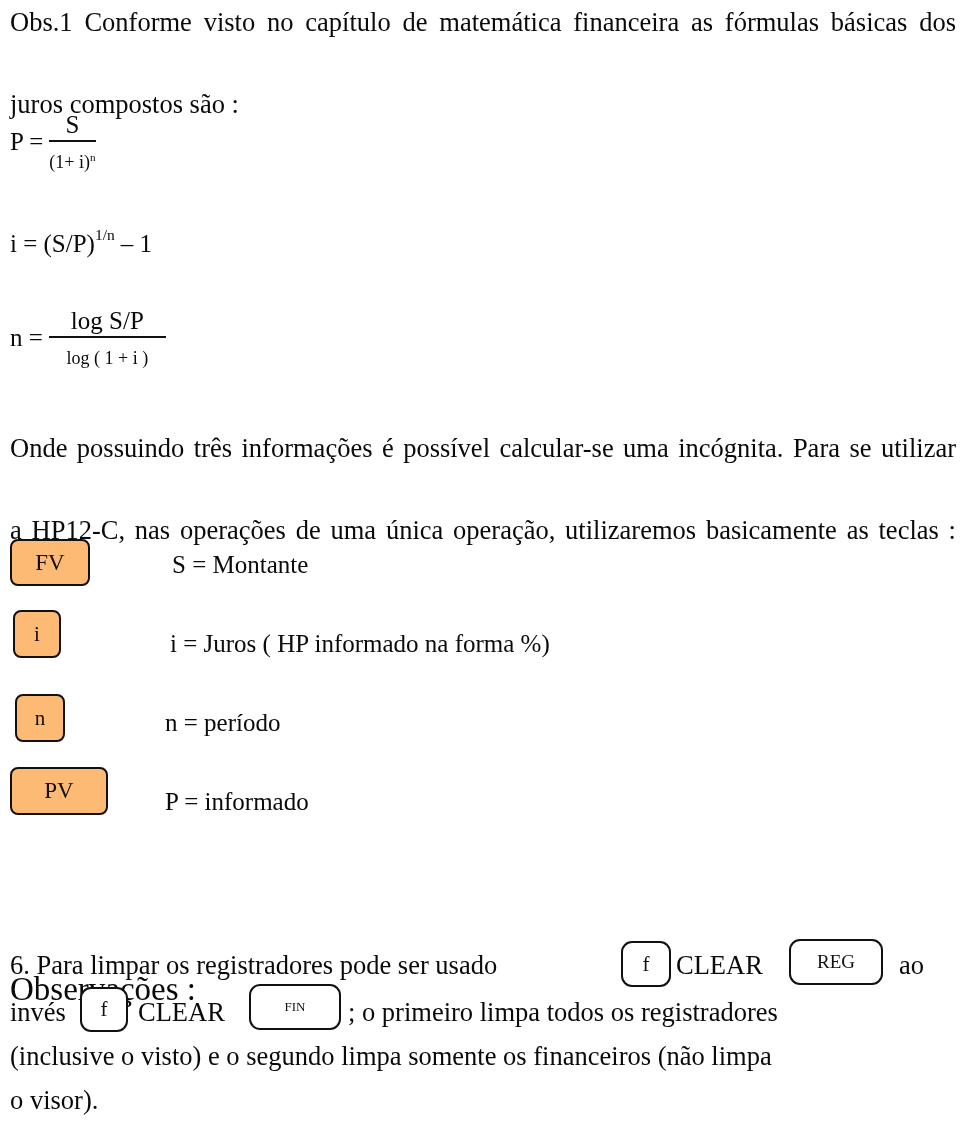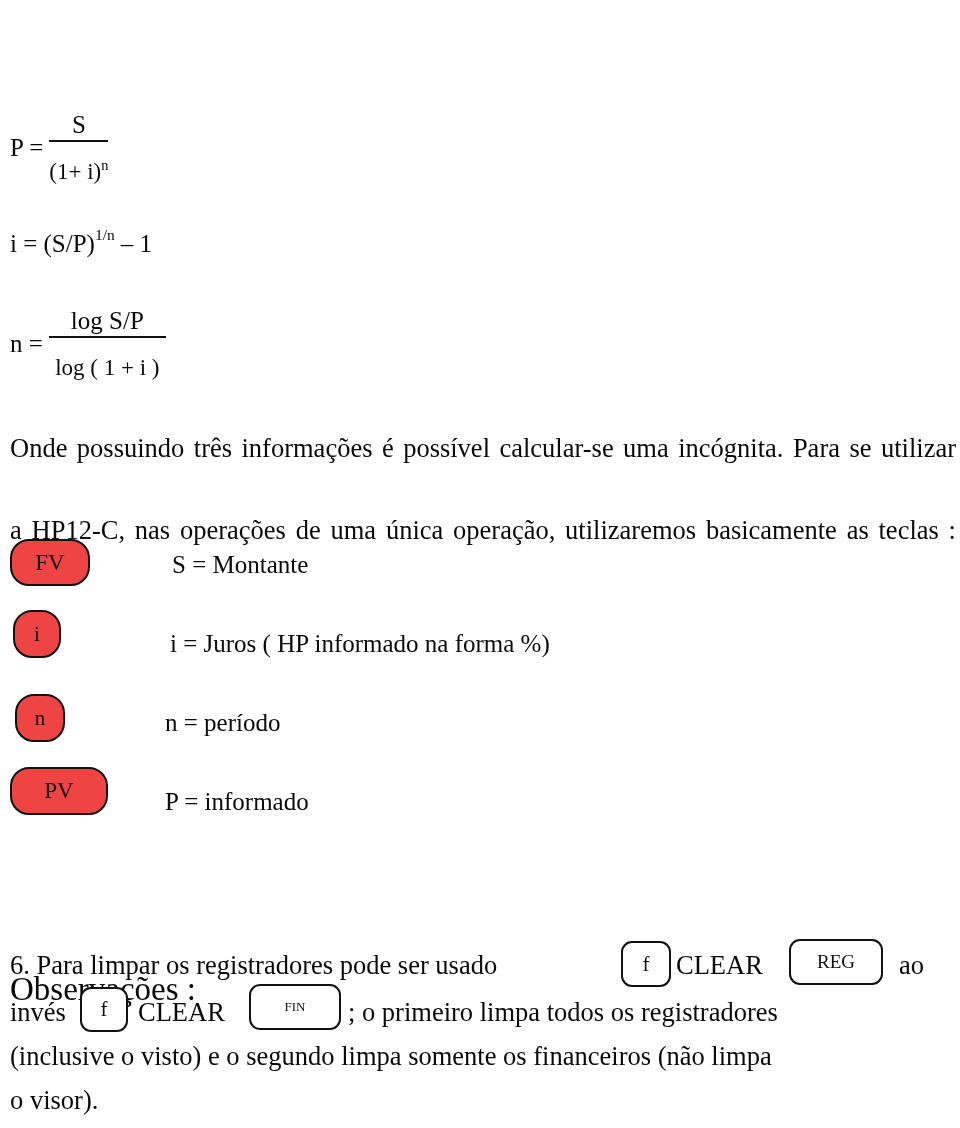--- a/index.html
+++ b/index.html
@@ -63,22 +63,22 @@
     margin-left: 6px;
   }
   .frac .num {
     display: block;
     padding: 0 14px 3px 14px;
     border-bottom: 2px solid #111;
     font-size: 25px;
   }
   .frac .den {
     display: block;
-    padding-top: 18px;
-    font-size: 23px;
+    padding-top: 11px;
+    font-size: 18px;
   }
   .frac.wide .num { padding: 0 22px 3px 22px; }
 
   .lhs {
     display: inline-block;
     vertical-align: middle;
     font-size: 25px;
   }
 
   sup.exp {
@@ -109,22 +109,22 @@
     display: inline-block;
     width: 100%;
     height: 0;
   }
 
   
   .keybox {
     position: absolute;
     box-sizing: border-box;
     border: 2.5px solid #111;
-    border-radius: 19px;
-    background: #ef4444;
+    border-radius: 8px;
+    background: #fdba74;
     display: flex;
     align-items: center;
     justify-content: center;
     font-family: "Liberation Serif", "DejaVu Serif", serif;
     color: #111;
   }
 
   .key-fv { left: 10px;  top: 539px; width: 80px; height: 47px; font-size: 23px; }
   .key-i  { left: 13px;  top: 610px; width: 48px; height: 48px; font-size: 21px; }
   .key-n  { left: 15px;  top: 694px; width: 50px; height: 48px; font-size: 21px; }
@@ -181,20 +181,24 @@
   .t-clear2{ left: 138px; top: 999px; }
   .t-obs2b { left: 348px; top: 999px; }
   .t-obs3  { left: 10px;  top: 1043px; }
   .t-obs4  { left: 10px;  top: 1087px; }
 </style>
 </head>
 <body>
 
 <div class="page">
 
+  <div class="intro">
+    <span class="l1">Obs.1 Conforme visto no capítulo de matemática financeira as fórmulas básicas dos</span>
+    <span class="l2">juros compostos são :</span>
+  </div>
 
   <div class="formula f-p">
     <span class="lhs">P =</span><span class="frac"><span class="num">S</span><span class="den"><span>(1+ i)</span><sup class="exp">n</sup></span></span>
   </div>
 
   <div class="formula f-i">
     <span class="lhs">i = (S/P)</span><sup class="exp">1/n</sup><span class="lhs" style="margin-left:6px">– 1</span>
   </div>
 
   <div class="formula f-n">

